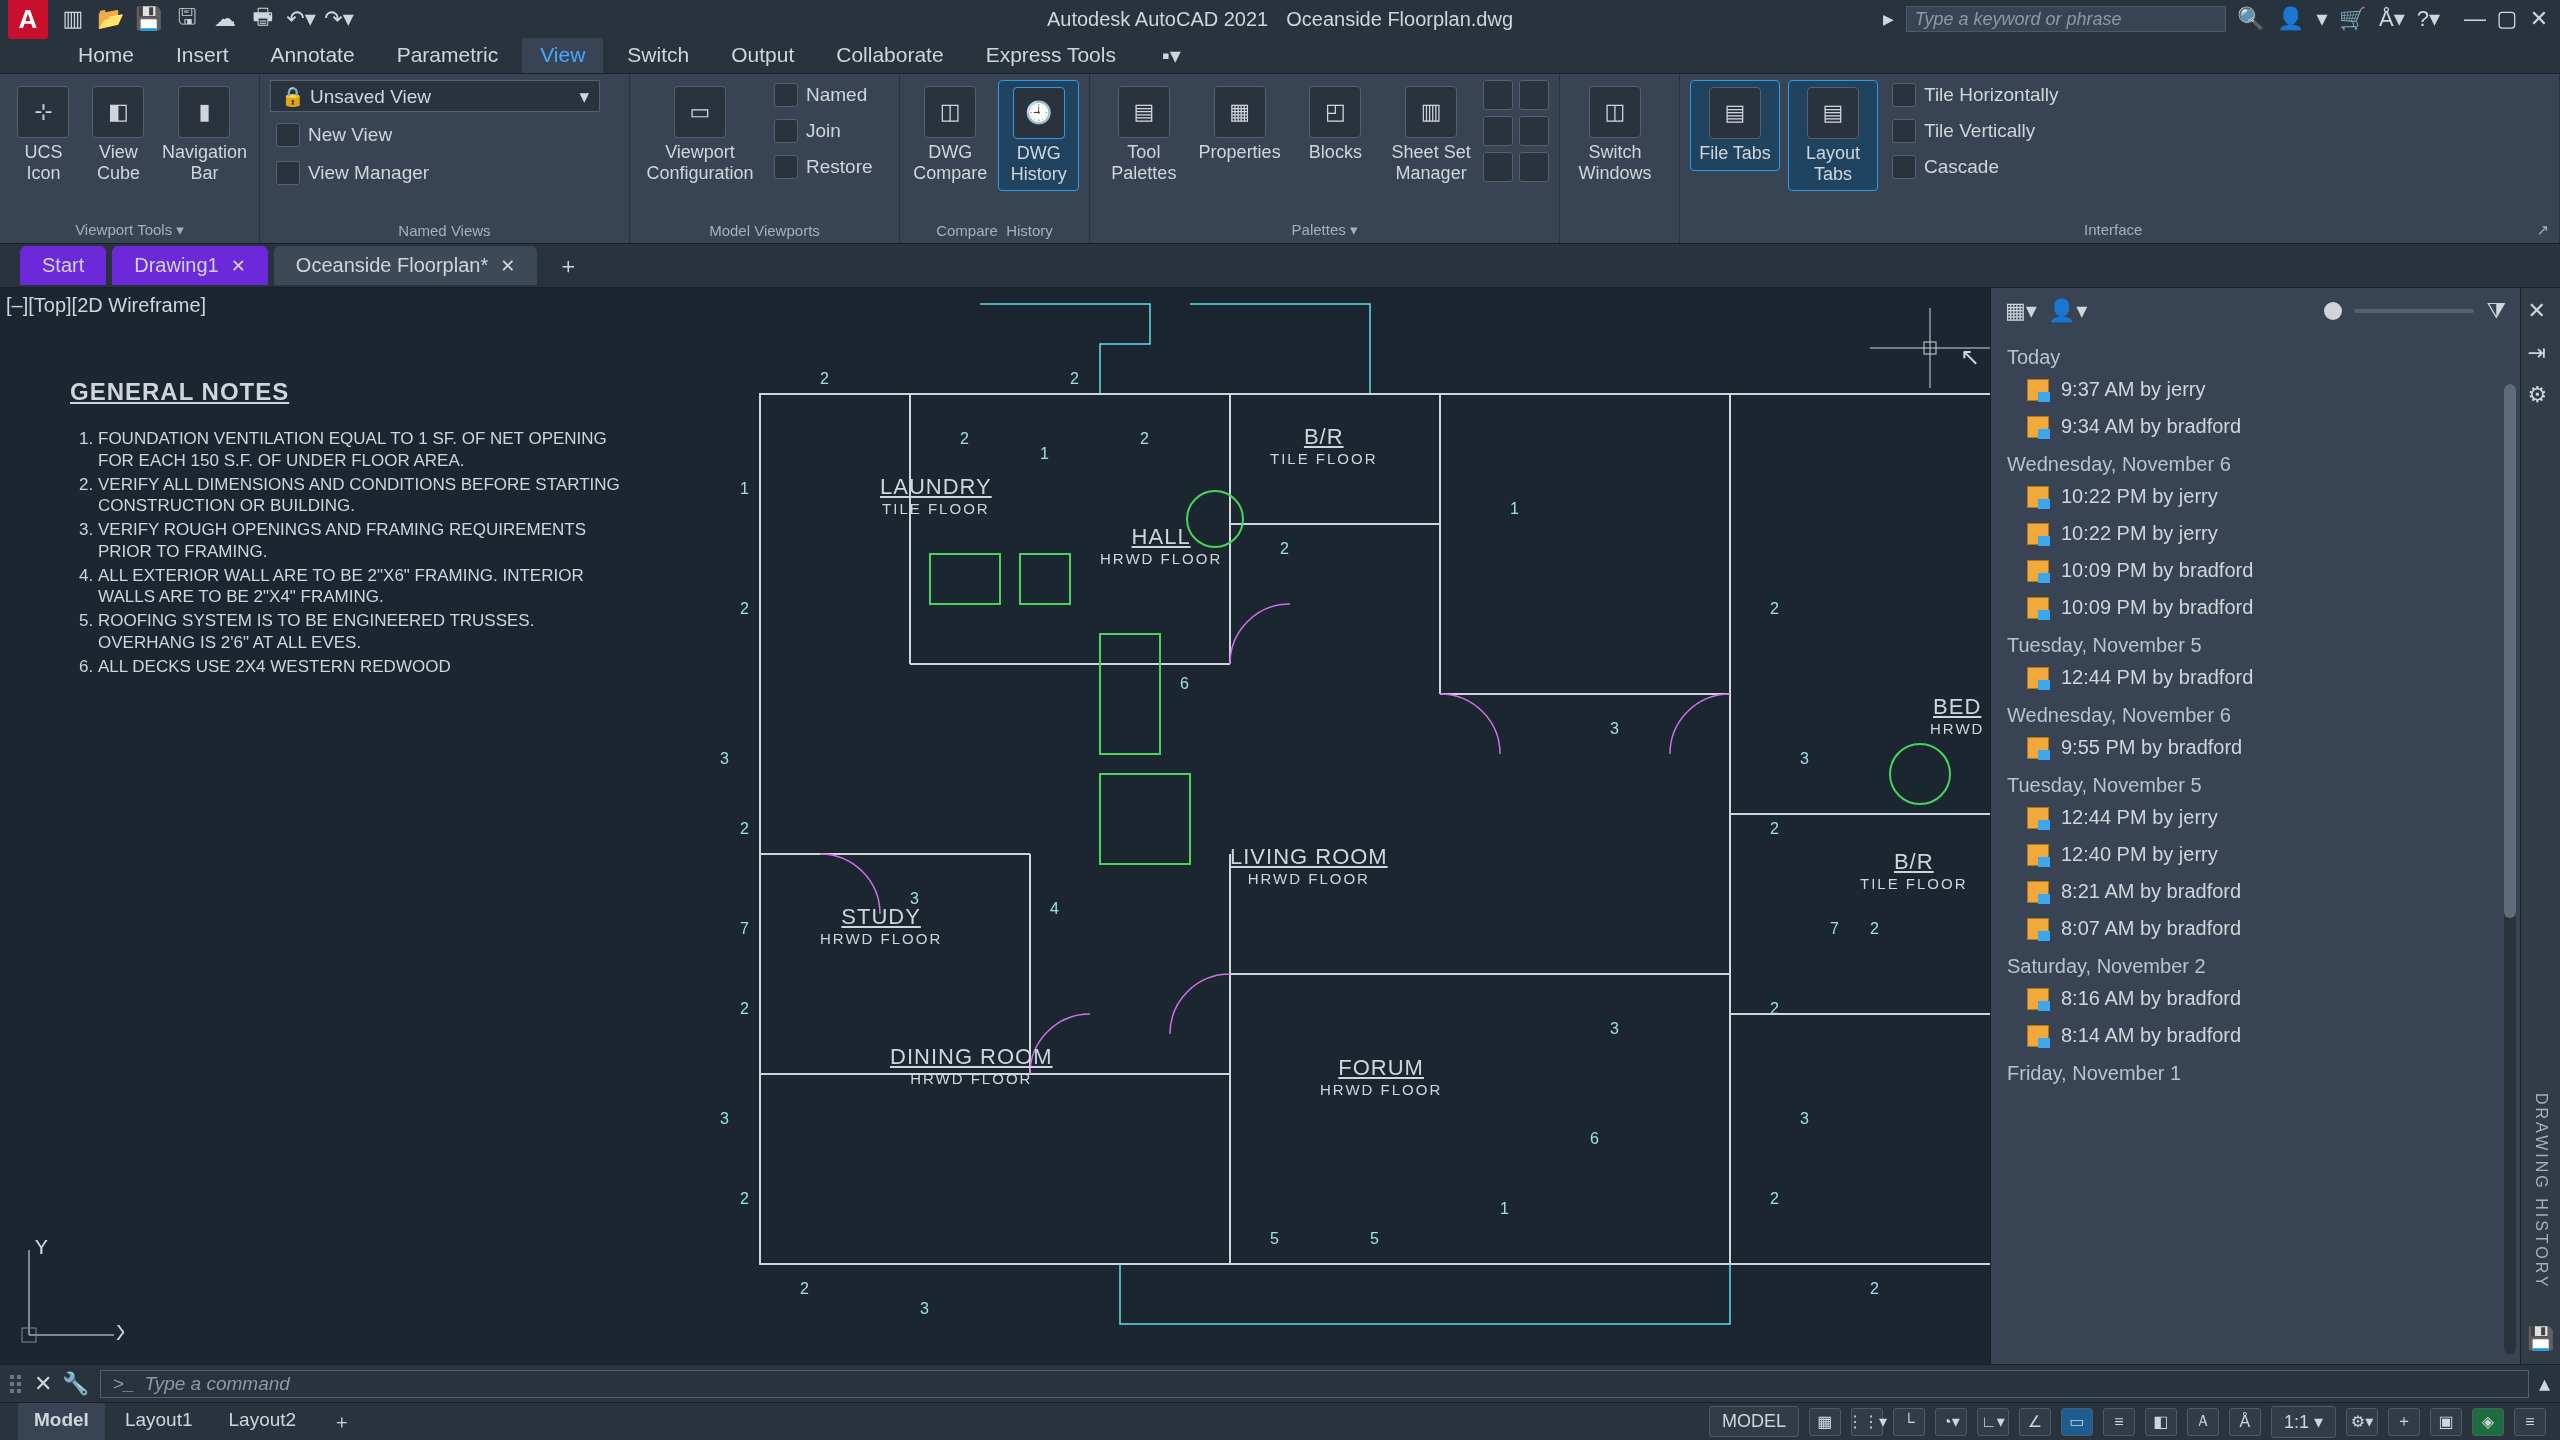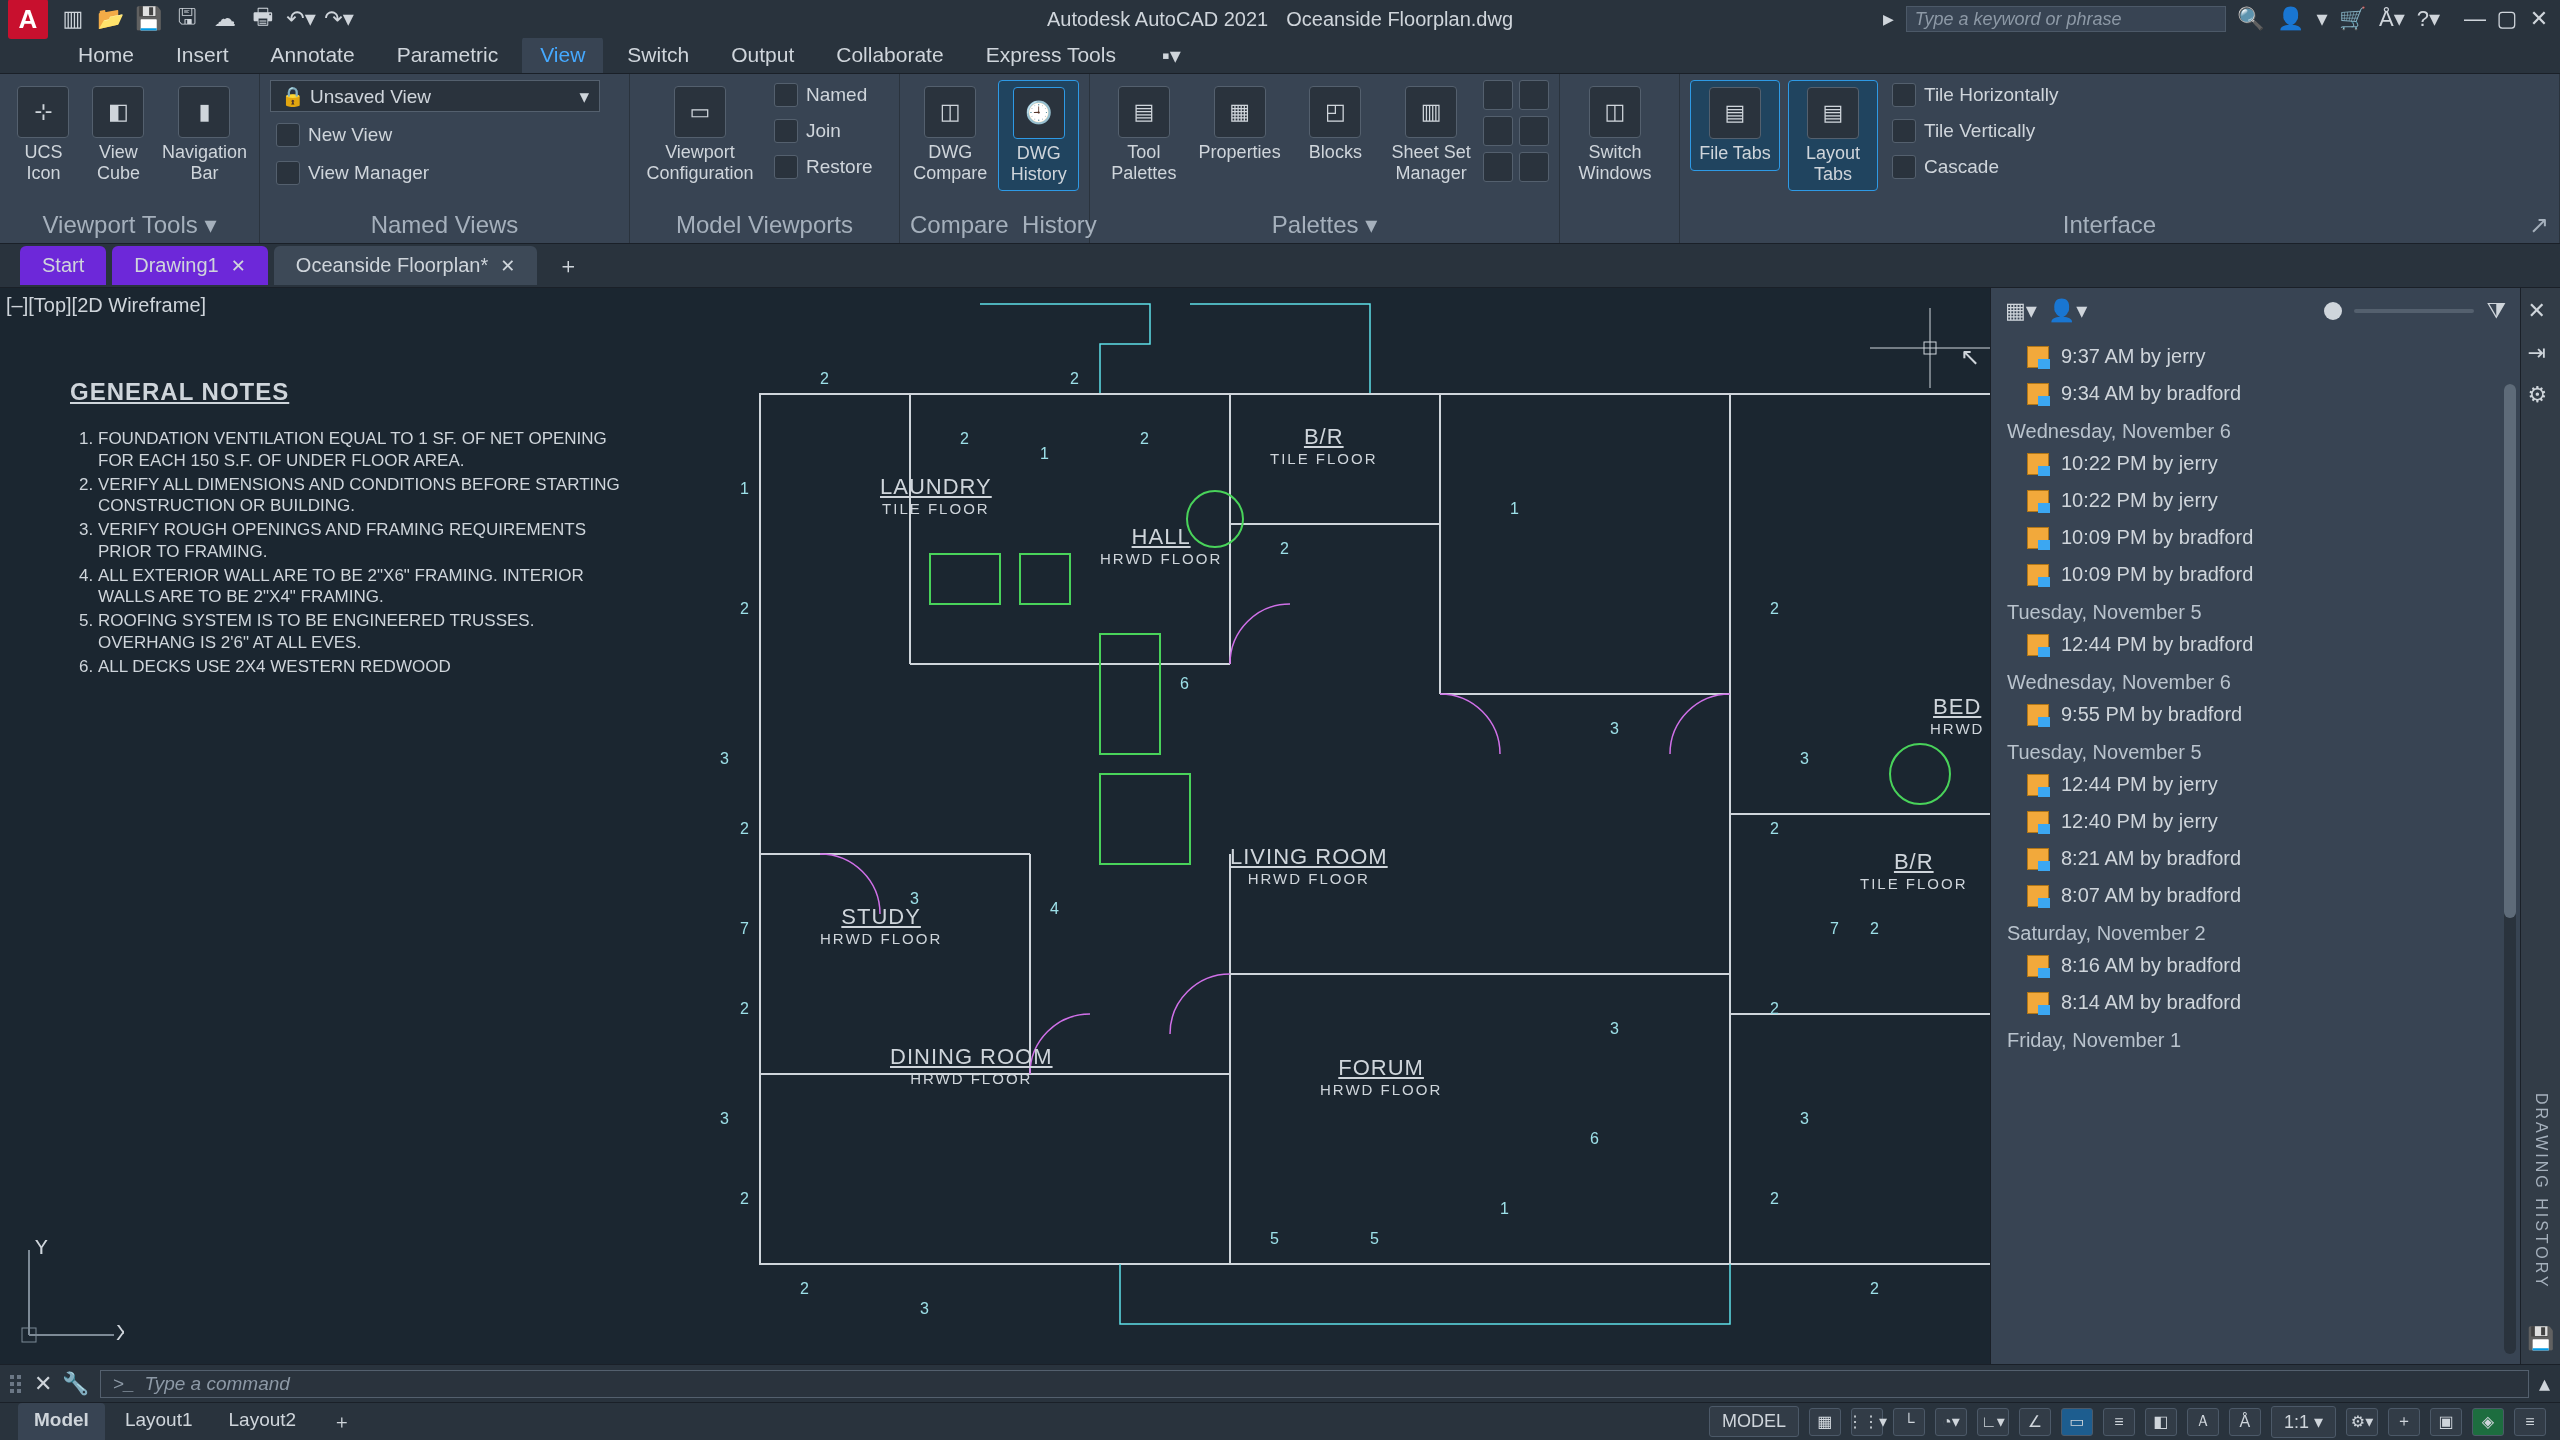--- a/index.html
+++ b/index.html
@@ -19,21 +19,21 @@
 
 .ribbon-tabs { height: 36px; display: flex; align-items: flex-end; padding-left: 60px; gap: 6px; border-bottom:1px solid #1a2028;}
 .ribbon-tab { padding: 6px 18px; font-size: 21px; color:#cfd5db; cursor:pointer; border-radius:4px 4px 0 0;}
 .ribbon-tab.active { background:#384453; color:#45a9ff;}
 .ribbon-tab-extra { margin-left:12px; padding:4px 10px;}
 
 
 .ribbon { height: 170px; background:#384453; display:flex; border-bottom:1px solid #1a2028;}
 .panel { border-right:1px solid #2a333d; padding:6px 10px 4px 10px; display:flex; flex-direction:column; }
 .panel-body { flex:1; display:flex; gap:8px; align-items:flex-start;}
-.panel-title { text-align:center; font-size:24px; color:#a5b0bc; padding-top:4px;}
+.panel-title { text-align:center; font-size:15px; color:#a5b0bc; padding-top:4px;}
 .big-btn { width:90px; display:flex; flex-direction:column; align-items:center; gap:4px; padding:6px 2px; cursor:pointer; border-radius:4px;}
 .big-btn .ic { width:52px; height:52px; background:#2a333d; border:1px solid #54606e; border-radius:4px; display:flex; align-items:center; justify-content:center; color:#cfd5db;}
 .big-btn span { font-size:18px; text-align:center; line-height:1.15;}
 .big-btn.active { background:#20445f; border:1px solid #2e9ae5;}
 .stack { display:flex; flex-direction:column; gap:6px;}
 .small-btn { display:flex; align-items:center; gap:8px; padding:3px 6px; font-size:19px; cursor:pointer; border-radius:3px;}
 .small-btn .si { width:24px; height:24px; background:#2a333d; border:1px solid #54606e; border-radius:3px;}
 .dropdown-field { background:#2a333d; border:1px solid #54606e; width:330px; height:32px; display:flex; align-items:center; padding:0 10px; font-size:19px; justify-content:space-between;}
 .icon-grid { display:grid; grid-template-columns:auto auto; gap:6px;}
 .icon-grid .si { width:30px; height:30px; background:#2a333d; border:1px solid #54606e; border-radius:3px;}
@@ -458,20 +458,21 @@
 
   <div class="vhpanel">
     <div class="vh-header">
       <span>▦▾</span>
       <span>👤▾</span>
       <div class="vh-dot"></div>
       <div class="vh-line"></div>
       <span>⧩</span>
     </div>
     <div class="vh-list" id="vh-list">
+        <div class="vh-group">Today</div>
         <div class="vh-item">
           <div class="vh-ic"></div>
           <span>9:37 AM by jerry</span>
         </div>
         <div class="vh-item">
           <div class="vh-ic"></div>
           <span>9:34 AM by bradford</span>
         </div>
         <div class="vh-group">Wednesday, November 6</div>
         <div class="vh-item">

